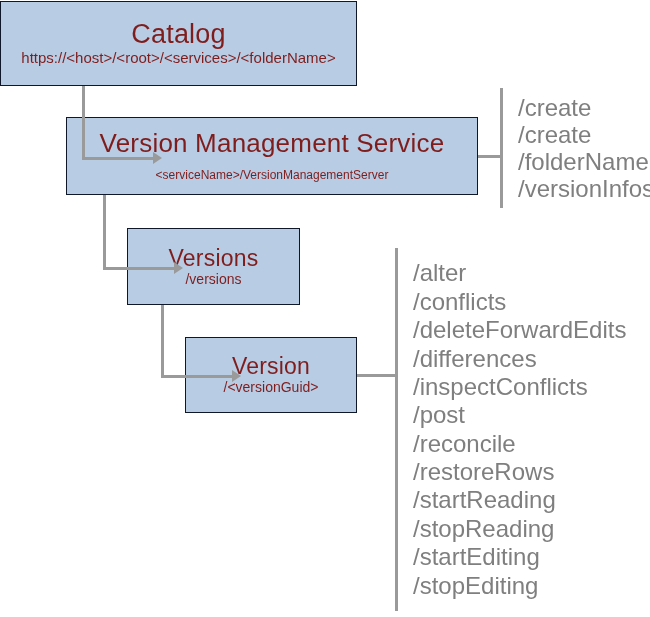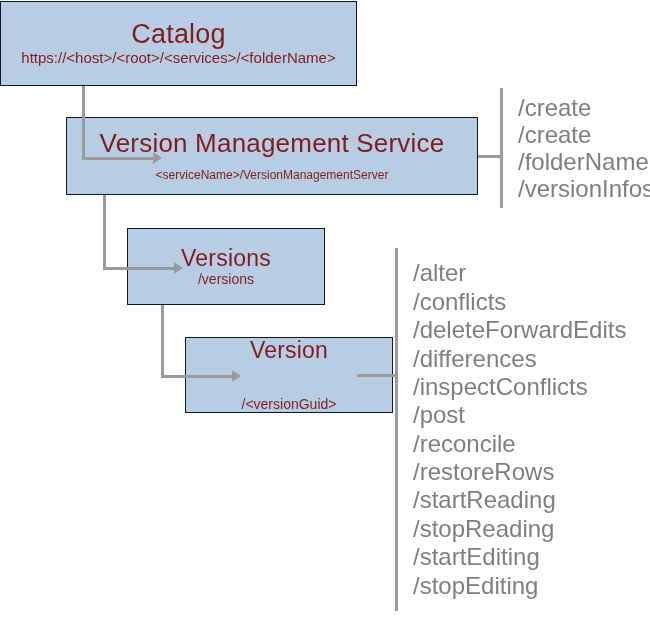--- a/index.html
+++ b/index.html
@@ -42,25 +42,25 @@
   }
 
   #node-catalog        { left: 0px;   top: 1px;   width: 357px; height: 85px; }
   #node-catalog .title    { font-size: 27px; margin-bottom: 2px; }
   #node-catalog .subtitle { font-size: 15px; }
 
   #node-vms            { left: 66px;  top: 117px; width: 412px; height: 78px; }
   #node-vms .title    { font-size: 26px; margin-bottom: 11px; }
   #node-vms .subtitle { font-size: 12px; }
 
-  #node-versions       { left: 127px; top: 228px; width: 198px; height: 77px; }
+  #node-versions       { left: 127px; top: 228px; width: 173px; height: 77px; }
   #node-versions .title    { font-size: 23px; margin-bottom: 2px; }
   #node-versions .subtitle { font-size: 14px; }
 
-  #node-version        { left: 185px; top: 337px; width: 208px; height: 76px; justify-content: space-between; }
+  #node-version        { left: 185px; top: 337px; width: 172px; height: 76px; }
   #node-version .title    { font-size: 23px; margin-bottom: 2px; }
   #node-version .subtitle { font-size: 14px; }
 
   
   .conn-v, .conn-h {
     position: absolute;
     background: #9a9a9a;
   }
   .conn-v { width: 3px; }
   .conn-h { height: 3px; }

